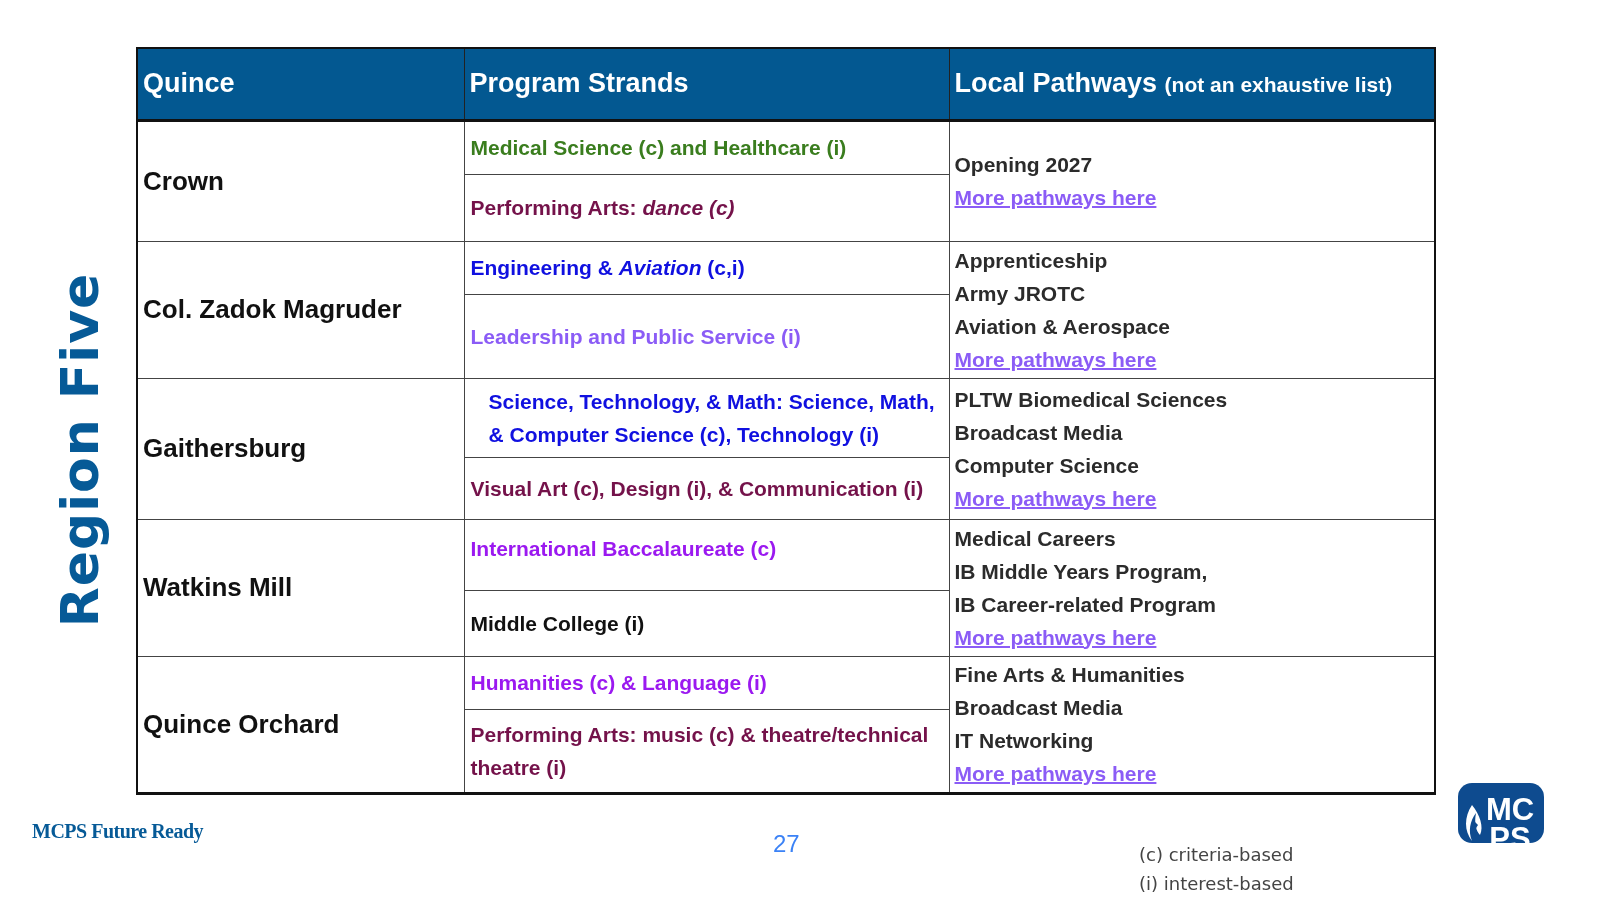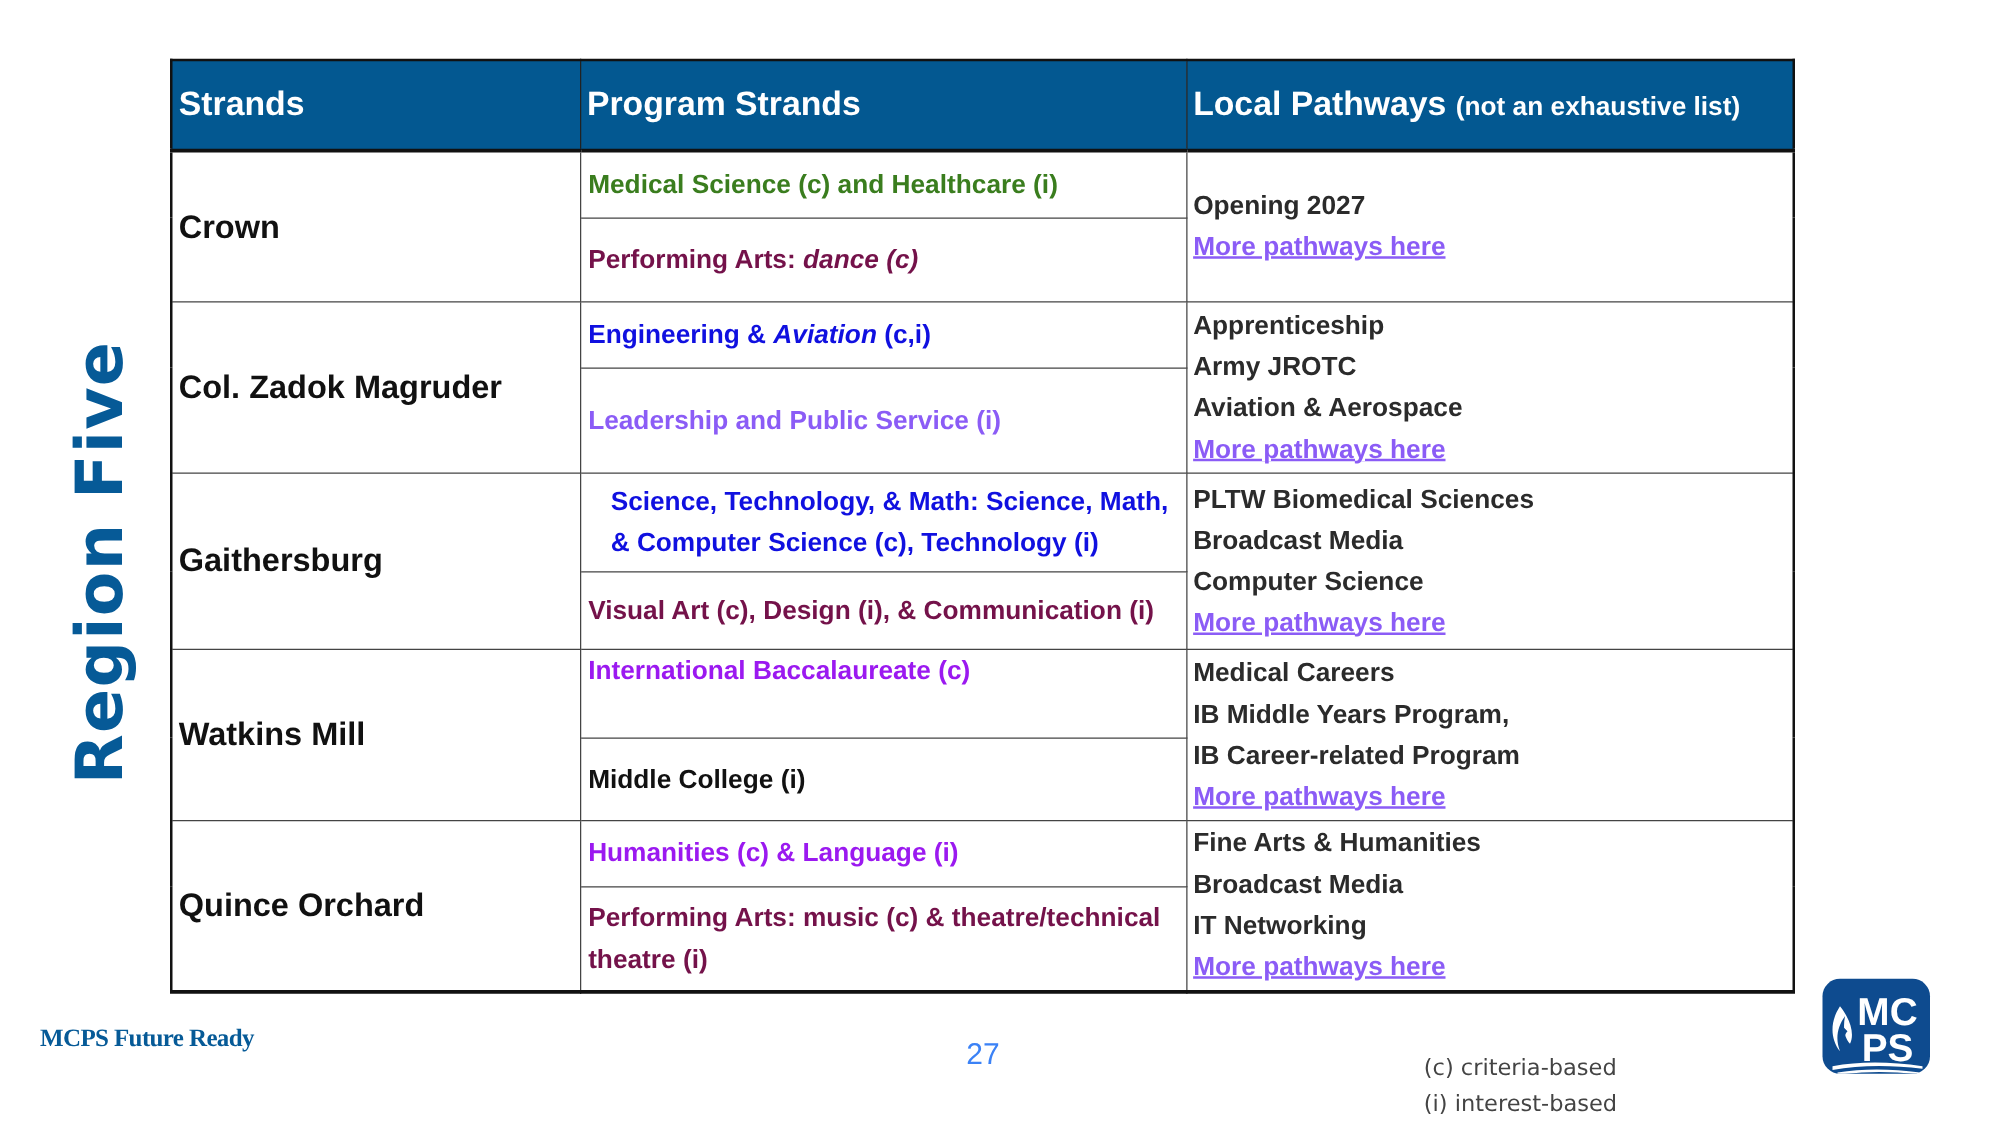--- a/index.html
+++ b/index.html
@@ -63,21 +63,21 @@
       font-size: 21px;
       line-height: 33px;
       color: #222;
     }
     td.school {
       font-size: 26px;
       color: #111;
       padding-left: 5px;
     }
     td.strand { padding-left: 6px; }
-    td.strand.top-align { vertical-align: top; padding-top: 0; margin-left: 12px; }
+    td.strand.top-align { vertical-align: top; padding-top: 12px; margin-left: 12px; }
     td.pathways { padding-left: 5px; color: #2b2b2b; }
     .pathway-line { display: block; }
     .pathway-link {
       display: block;
       color: #8b5cf6;
       text-decoration: underline;
       text-decoration-thickness: 2px;
       cursor: pointer;
     }
     .it { font-style: italic; }
@@ -106,42 +106,42 @@
       font-family: "DejaVu Sans", sans-serif;
       font-size: 18px;
       line-height: 29px;
       color: #444;
     }
     .logo {
       position: absolute;
       left: 1458px;
       top: 783px;
       width: 86px;
-      height: 76px;
+      height: 60px;
       background: #0e4b8f;
       border-radius: 14px;
       overflow: hidden;
     }
   </style>
 </head>
 <body>
 
 <div class="region-label">
   <span>Region Five</span>
 </div>
 
 <table class="main">
   <colgroup>
       <col class="c1">
       <col class="c2">
       <col class="c3">
     </colgroup>
   <thead>
     <tr>
-      <th><span>Strands</span></th>
+      <th><span>Quince</span></th>
       <th><span>Program Strands</span></th>
       <th><span>Local Pathways</span> <span class="sub">(not an exhaustive list)</span></th>
     </tr>
   </thead>
   <tbody id="table-body">
       <tr style="height: 54px;">
         <td class="school" rowspan="2">Crown</td>
         <td class="strand" style="color: rgb(58, 125, 30);"><span>Medical Science (c)  and Healthcare (i)</span></td>
         <td class="pathways" rowspan="2">
           <span class="pathway-line">Opening 2027</span>

